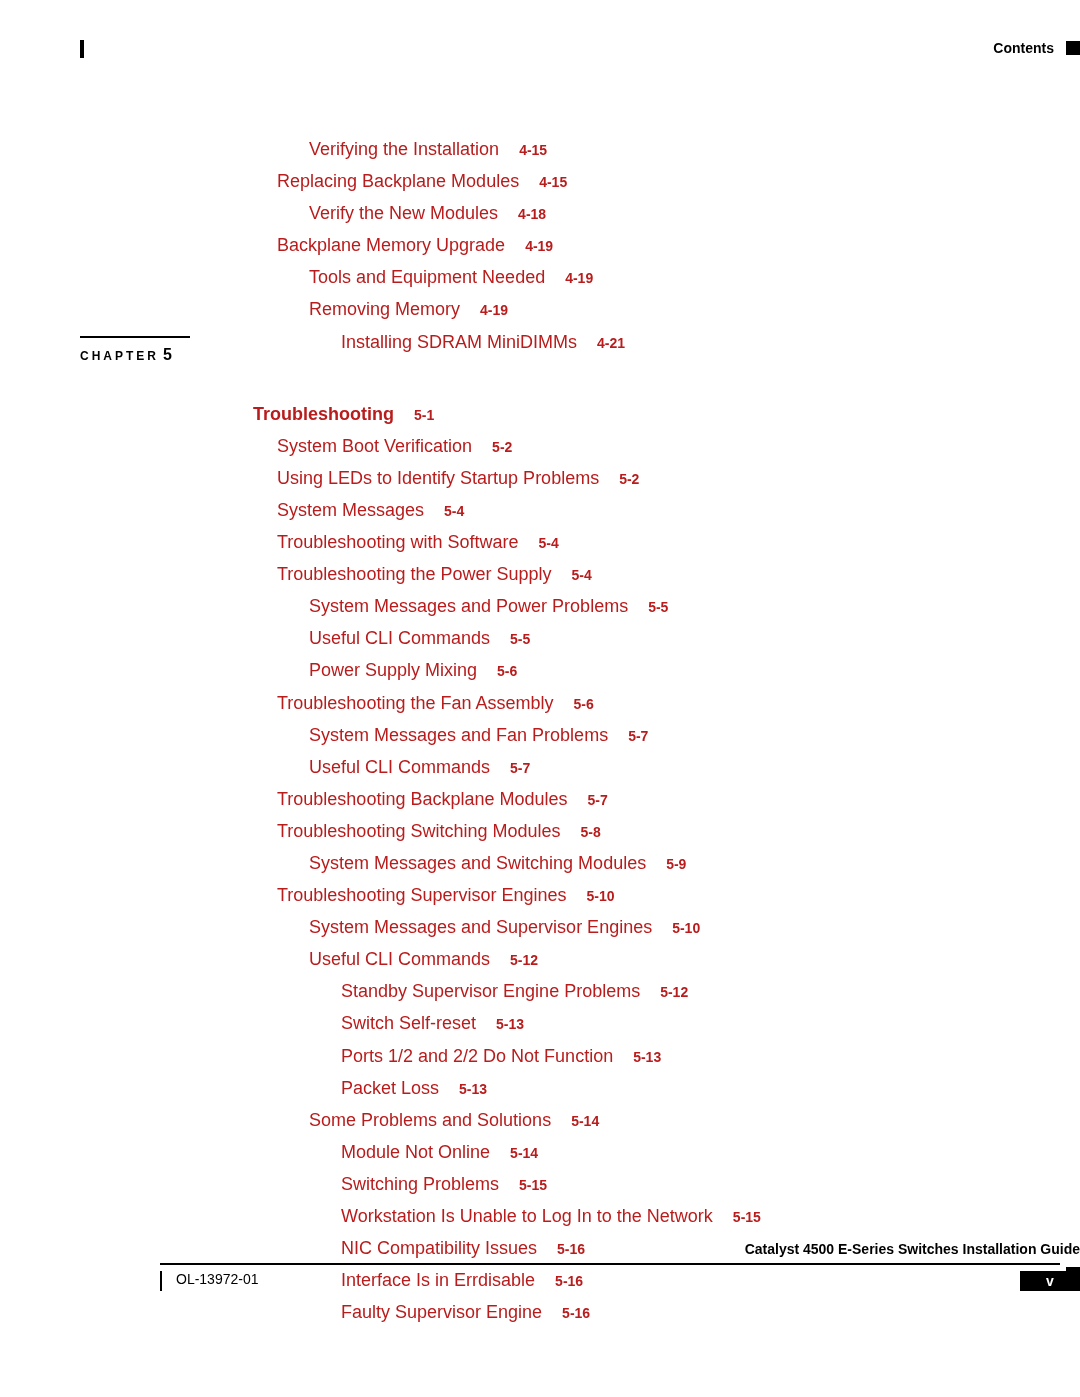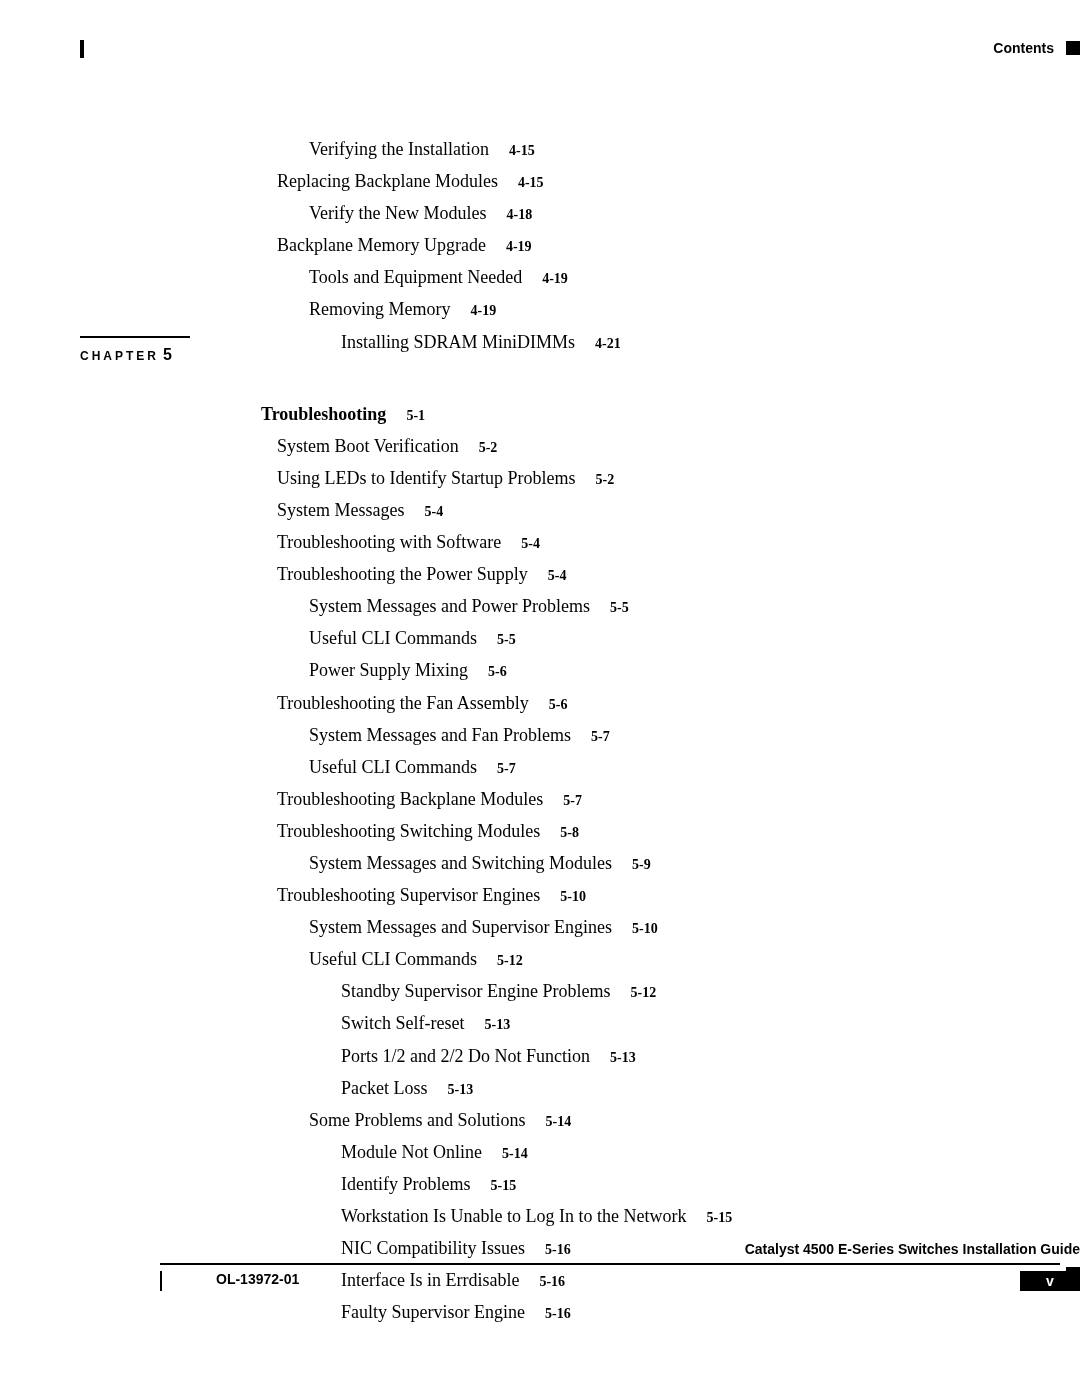--- a/index.html
+++ b/index.html
@@ -49,27 +49,26 @@
     height: 14px;
     background: #000;
   }
   .content {
     position: absolute;
     top: 136px;
     left: 245px;
     width: 780px;
     font-size: 18px;
     line-height: 1.45;
-    color: #000000;
-    font-family: Liberation Serif, serif;
+    color: #b91c1c;
   }
   .entry {
     margin-bottom: 6px;
   }
-  .lvl0 { margin-left: 16px; }
+  .lvl0 { margin-left: 8px; }
   .lvl1 { margin-left: 32px; }
   .lvl2 { margin-left: 64px; }
   .lvl3 { margin-left: 96px; }
   .entry .title {
     display: inline;
   }
   .entry .pg {
     display: inline;
     font-weight: bold;
     font-size: 14px;
@@ -128,22 +127,21 @@
     right: 20px;
     bottom: 22px;
     height: 2px;
     background: #000;
   }
   .footer-ol {
     position: absolute;
     left: 96px;
     bottom: 0;
     font-size: 14px;
-    font-weight: bold;
-    margin-left: 40px;
+    font-weight: normal;
   }
   .footer-page-badge {
     position: absolute;
     right: 0;
     bottom: -4px;
     width: 60px;
     height: 20px;
     background: #000;
     color: #fff;
     text-align: center;
@@ -207,21 +205,21 @@
       <div class="entry lvl2"><span class="title">System Messages and Switching Modules</span><span class="pg">5-9</span></div>
       <div class="entry lvl1"><span class="title">Troubleshooting Supervisor Engines</span><span class="pg">5-10</span></div>
       <div class="entry lvl2"><span class="title">System Messages and Supervisor Engines</span><span class="pg">5-10</span></div>
       <div class="entry lvl2"><span class="title">Useful CLI Commands</span><span class="pg">5-12</span></div>
       <div class="entry lvl3"><span class="title">Standby Supervisor Engine Problems</span><span class="pg">5-12</span></div>
       <div class="entry lvl3"><span class="title">Switch Self-reset</span><span class="pg">5-13</span></div>
       <div class="entry lvl3"><span class="title">Ports 1/2 and 2/2 Do Not Function</span><span class="pg">5-13</span></div>
       <div class="entry lvl3"><span class="title">Packet Loss</span><span class="pg">5-13</span></div>
       <div class="entry lvl2"><span class="title">Some Problems and Solutions</span><span class="pg">5-14</span></div>
       <div class="entry lvl3"><span class="title">Module Not Online</span><span class="pg">5-14</span></div>
-      <div class="entry lvl3"><span class="title">Identify Problems</span><span class="pg">5-15</span></div>
+      <div class="entry lvl3"><span class="title">Switching Problems</span><span class="pg">5-15</span></div>
       <div class="entry lvl3"><span class="title">Workstation Is Unable to Log In to the Network</span><span class="pg">5-15</span></div>
       <div class="entry lvl3"><span class="title">NIC Compatibility Issues</span><span class="pg">5-16</span></div>
       <div class="entry lvl3"><span class="title">Interface Is in Errdisable</span><span class="pg">5-16</span></div>
       <div class="entry lvl3"><span class="title">Faulty Supervisor Engine</span><span class="pg">5-16</span></div>
     </div>
 
   <div class="footer">
     <div class="footer-right-title">Catalyst 4500 E-Series Switches Installation Guide</div>
     <div class="footer-black-sq"></div>
     <div class="footer-rule"></div>

